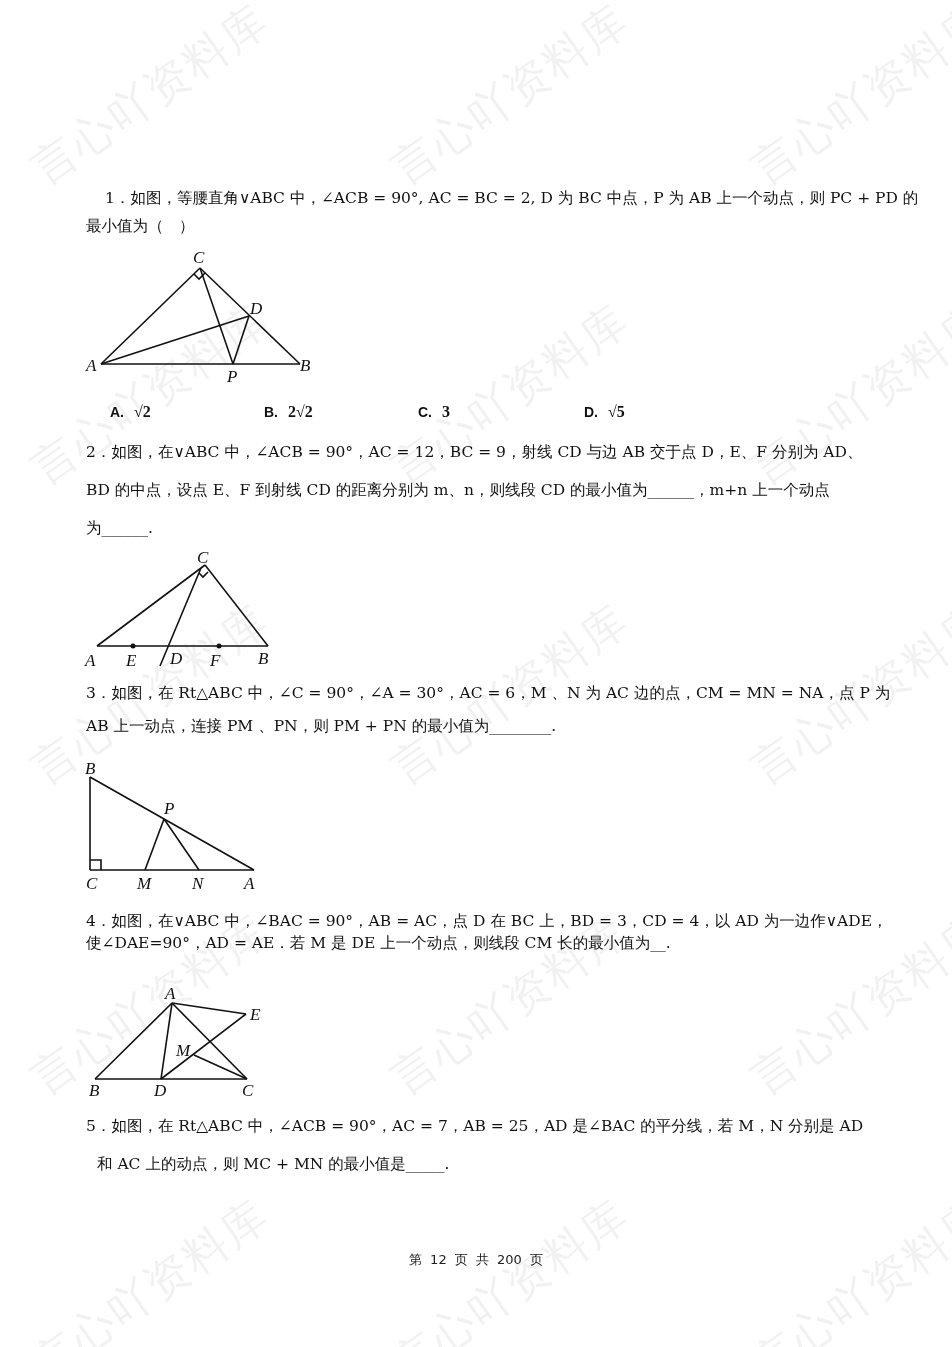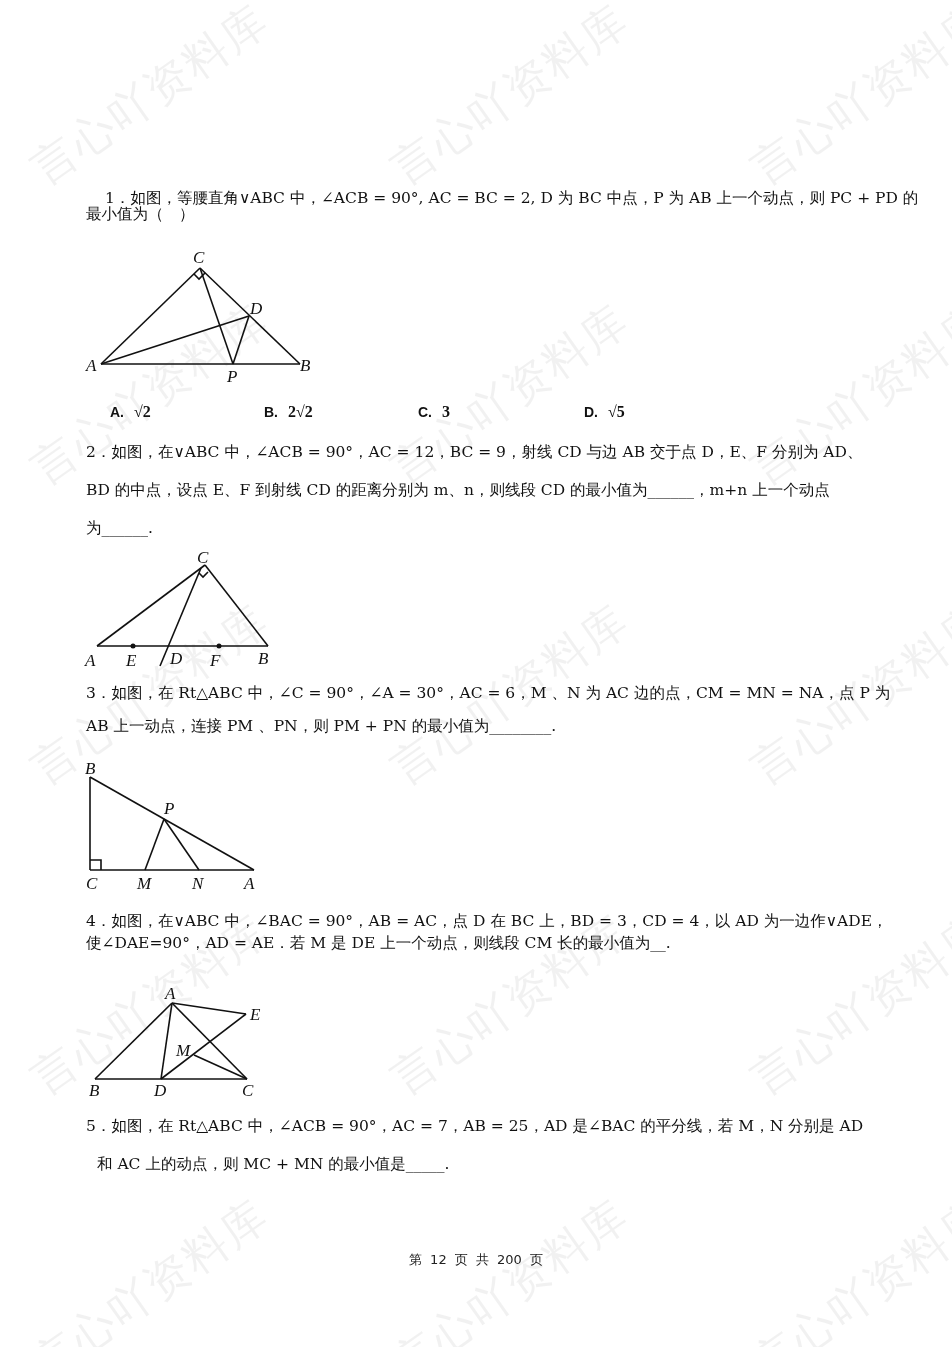--- a/index.html
+++ b/index.html
@@ -42,21 +42,21 @@
   <div class="wm" style="left:740px;top:1345px;">言心吖资料库</div>
 </div>
 
 <div class="page">
 
 
   <div>
     <div class="q-line" style="top:188px;margin-left:19px;">
       <span>1．</span><span>如图，等腰直角∨ABC 中，∠ACB = 90°, AC = BC = 2, D 为 BC 中点，P 为 AB 上一个动点，则 PC + PD 的</span>
     </div>
-    <div class="q-line" style="top:204px;font-family:Liberation Serif, serif;">最小值为（　）</div>
+    <div class="q-line" style="top:216px;font-family:Liberation Serif, serif;">最小值为（　）</div>
 
     <svg class="fig" style="left:80px;top:240px;" width="250" height="150">
       <line x1="21" y1="124" x2="220" y2="124"></line>
       <line x1="21" y1="124" x2="120" y2="28"></line>
       <line x1="120" y1="28" x2="220" y2="124"></line>
       <line x1="21" y1="124" x2="169" y2="76"></line>
       <line x1="120" y1="28" x2="153" y2="124"></line>
       <line x1="169" y1="76" x2="153" y2="124"></line>
       <polyline points="114,34 119,39 125,33"></polyline>
       <text x="113" y="23">C</text>

